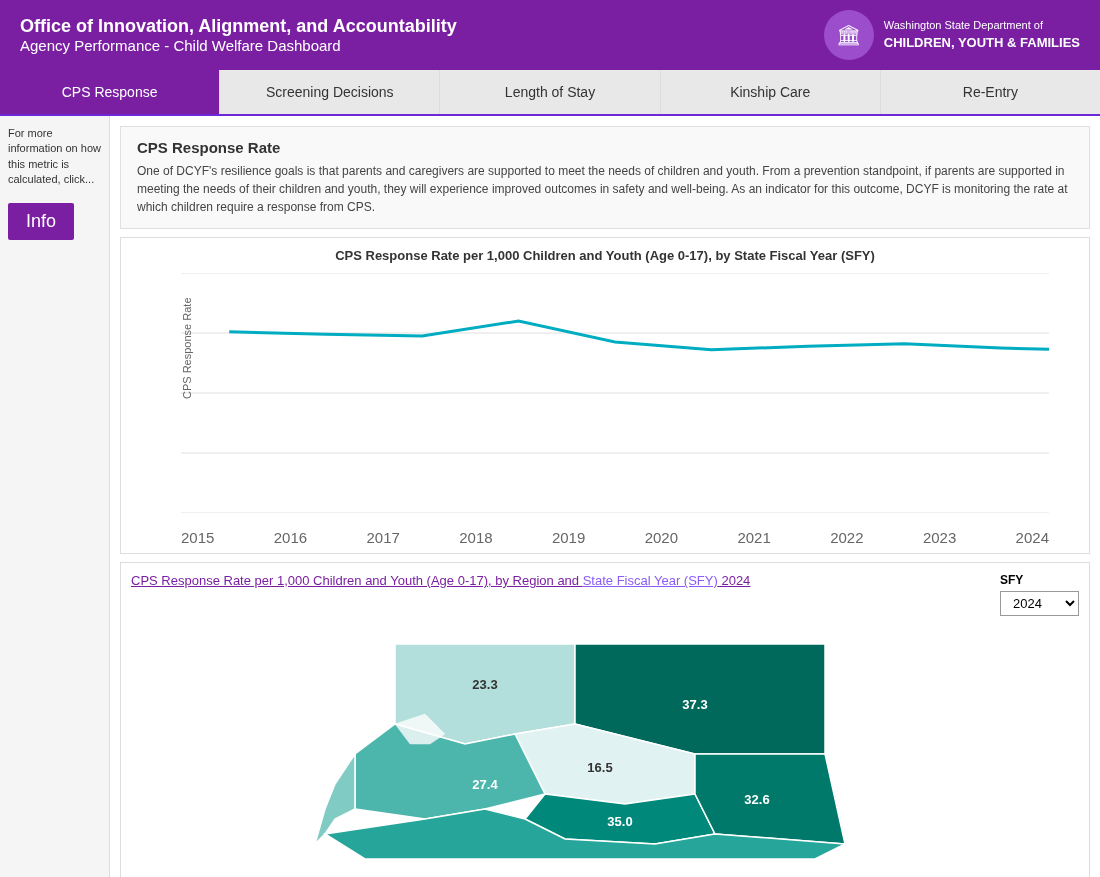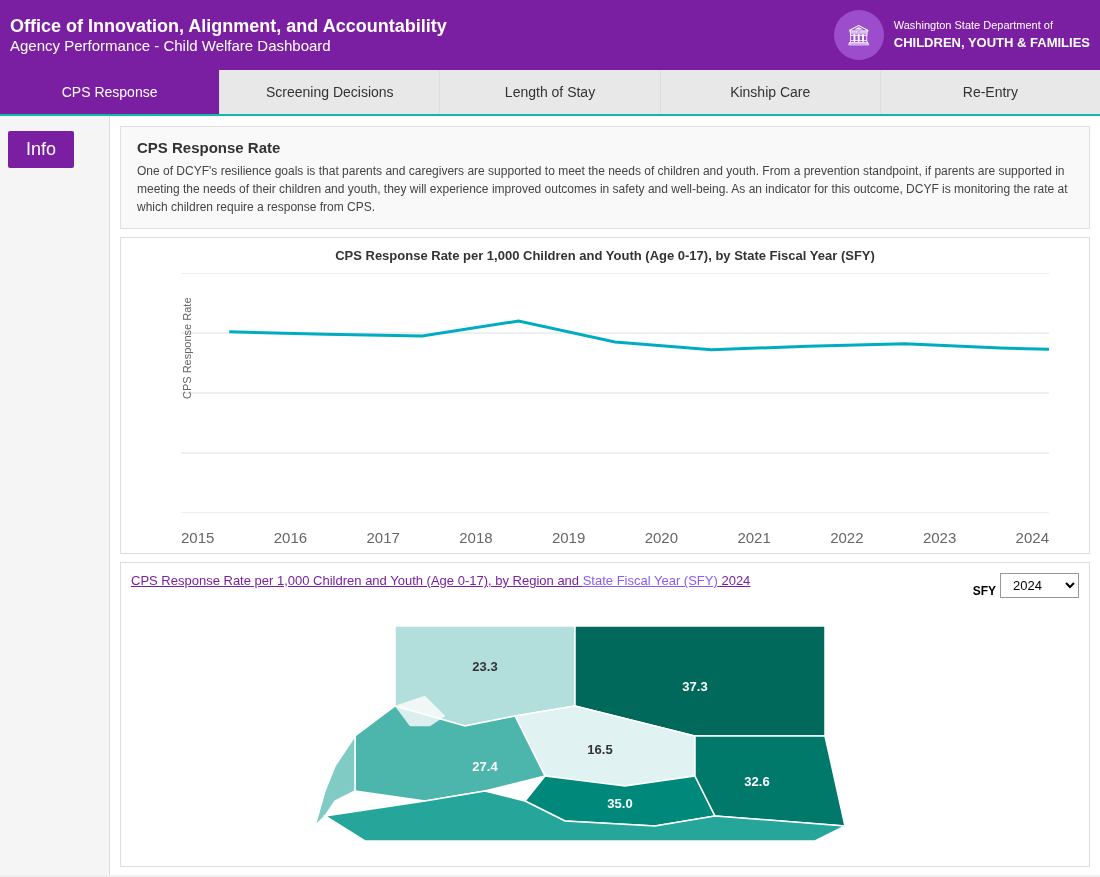--- a/index.html
+++ b/index.html
@@ -5,21 +5,21 @@
     * { box-sizing: border-box; margin: 0; padding: 0; }
     body { font-family: Arial, sans-serif; background: #f0f0f0; width: 1100px; min-height: 877px; overflow-x: hidden; }
 
     
     .header {
       background: #7b1fa2;
       color: white;
       display: flex;
       align-items: center;
       justify-content: space-between;
-      padding: 10px 10px;
+      padding: 10px 20px;
       min-height: 70px;
     }
     .header-title h1 {
       font-size: 18px;
       font-weight: bold;
     }
     .header-title h2 {
       font-size: 15px;
       font-weight: normal;
     }
@@ -46,21 +46,21 @@
     }
     .logo-text strong {
       font-size: 13px;
       display: block;
     }
 
     
     .nav {
       display: flex;
       background: #c4b5fd;
-      border-bottom: 2px solid #14b8a6;
+      border-bottom: 2px solid #6d28d9;
     }
     .nav-tab {
       flex: 1;
       padding: 14px 10px;
       text-align: center;
       cursor: pointer;
       font-size: 14px;
       font-weight: 500;
       color: #333;
       border-right: 1px solid #ddd;
@@ -192,21 +192,22 @@
       font-size: 13px;
       color: #333;
       max-width: 700px;
     }
     .map-title span {
       color: #7b1fa2;
       text-decoration: underline;
     }
     .sfy-selector {
       display: flex;
-      align-items: flex-end;
+      flex-direction: column;
+      align-items: flex-start;
       gap: 4px;
     }
     .sfy-label {
       font-size: 12px;
       font-weight: bold;
     }
     .sfy-select {
       border: 1px solid #999;
       padding: 3px 20px 3px 8px;
       font-size: 13px;
@@ -257,20 +258,21 @@
   <div class="nav-tab active">CPS Response</div>
   <div class="nav-tab">Screening Decisions</div>
   <div class="nav-tab">Length of Stay</div>
   <div class="nav-tab">Kinship Care</div>
   <div class="nav-tab">Re-Entry</div>
 </div>
 
 <div class="content">
 
   <div class="sidebar">
+    <p class="sidebar-text">For more information on how this metric is calculated, click...</p>
     <button class="info-btn">Info</button>
 
   </div>
 
   <div class="main">
 
     <div class="description-box">
       <div class="description-title">CPS Response Rate</div>
       <div class="description-text">One of DCYF's resilience goals is that parents and caregivers are supported to meet the needs of children and youth. From a prevention standpoint, if parents are supported in meeting the needs of their children and youth, they will experience improved outcomes in safety and well-being. As an indicator for this outcome, DCYF is monitoring the rate at which children require a response from CPS.</div>
     </div>

